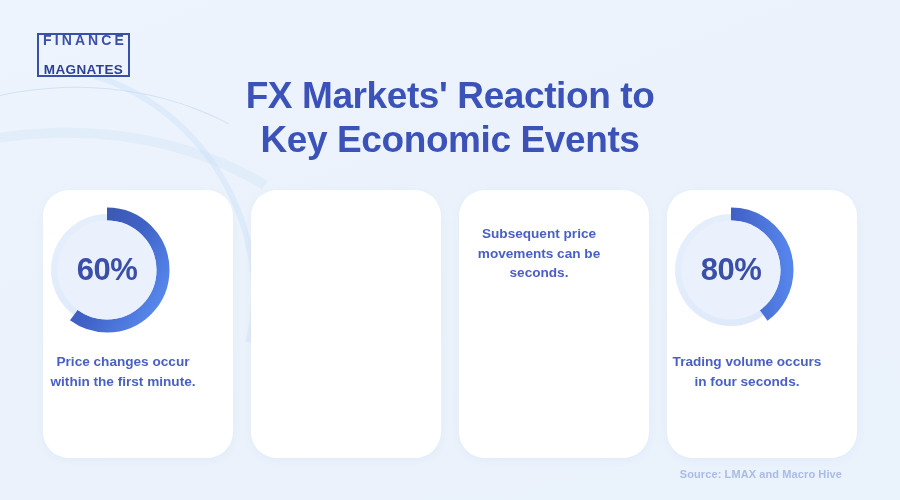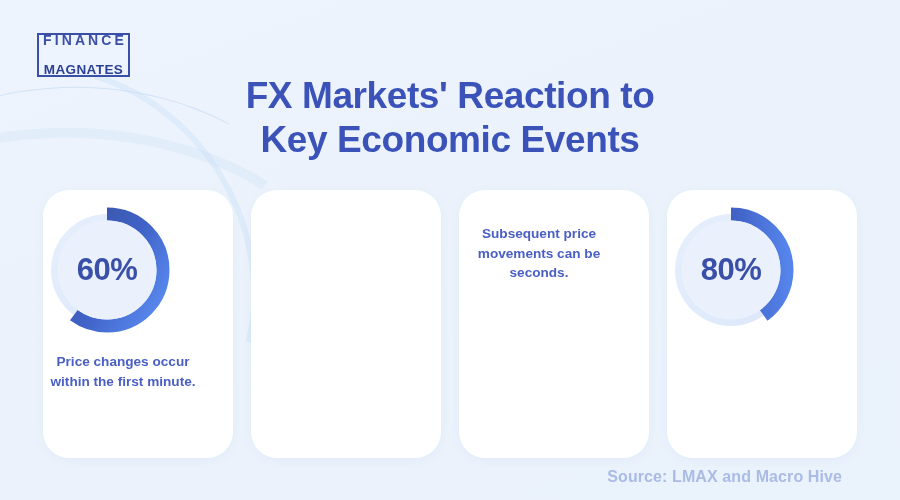--- a/index.html
+++ b/index.html
@@ -181,21 +181,21 @@
     font-weight: 600;
     line-height: 1.45;
   }
 
   
   .source {
     position: absolute;
     right: 58px;
     top: 468px;
     color: #aabbe6;
-    font-size: 16px;
+    font-size: 11px;
     font-weight: 600;
     letter-spacing: 0.1px;
   }
 </style>
 </head>
 <body>
 
 <div id="canvas">
 
   <div class="bg-swoosh swoosh-a"></div>
@@ -259,19 +259,20 @@
               <stop offset="0%" stop-color="#E6EFFC"></stop>
               <stop offset="100%" stop-color="#DCE8FA"></stop>
             </linearGradient>
           </defs>
           <circle cx="64" cy="64" r="56" fill="url(#t3)"></circle>
           <circle class="arc" cx="64" cy="64" r="56" fill="none" stroke="url(#g3)" stroke-width="13" transform="rotate(-90 64 64)" stroke-dasharray="140.74335088082273 211.1150263212341" stroke-dashoffset="0"></circle>
           <circle cx="64" cy="64" r="49.5" fill="#EAF1FD"></circle>
         </svg>
         <div class="pct">80%</div>
       </div>
+      <div class="caption">Trading volume occurs in four seconds.</div>
     </div>
 
   </div>
 
   <div class="source">Source: LMAX and Macro Hive</div>
 
 </div>
 
 </body></html>

